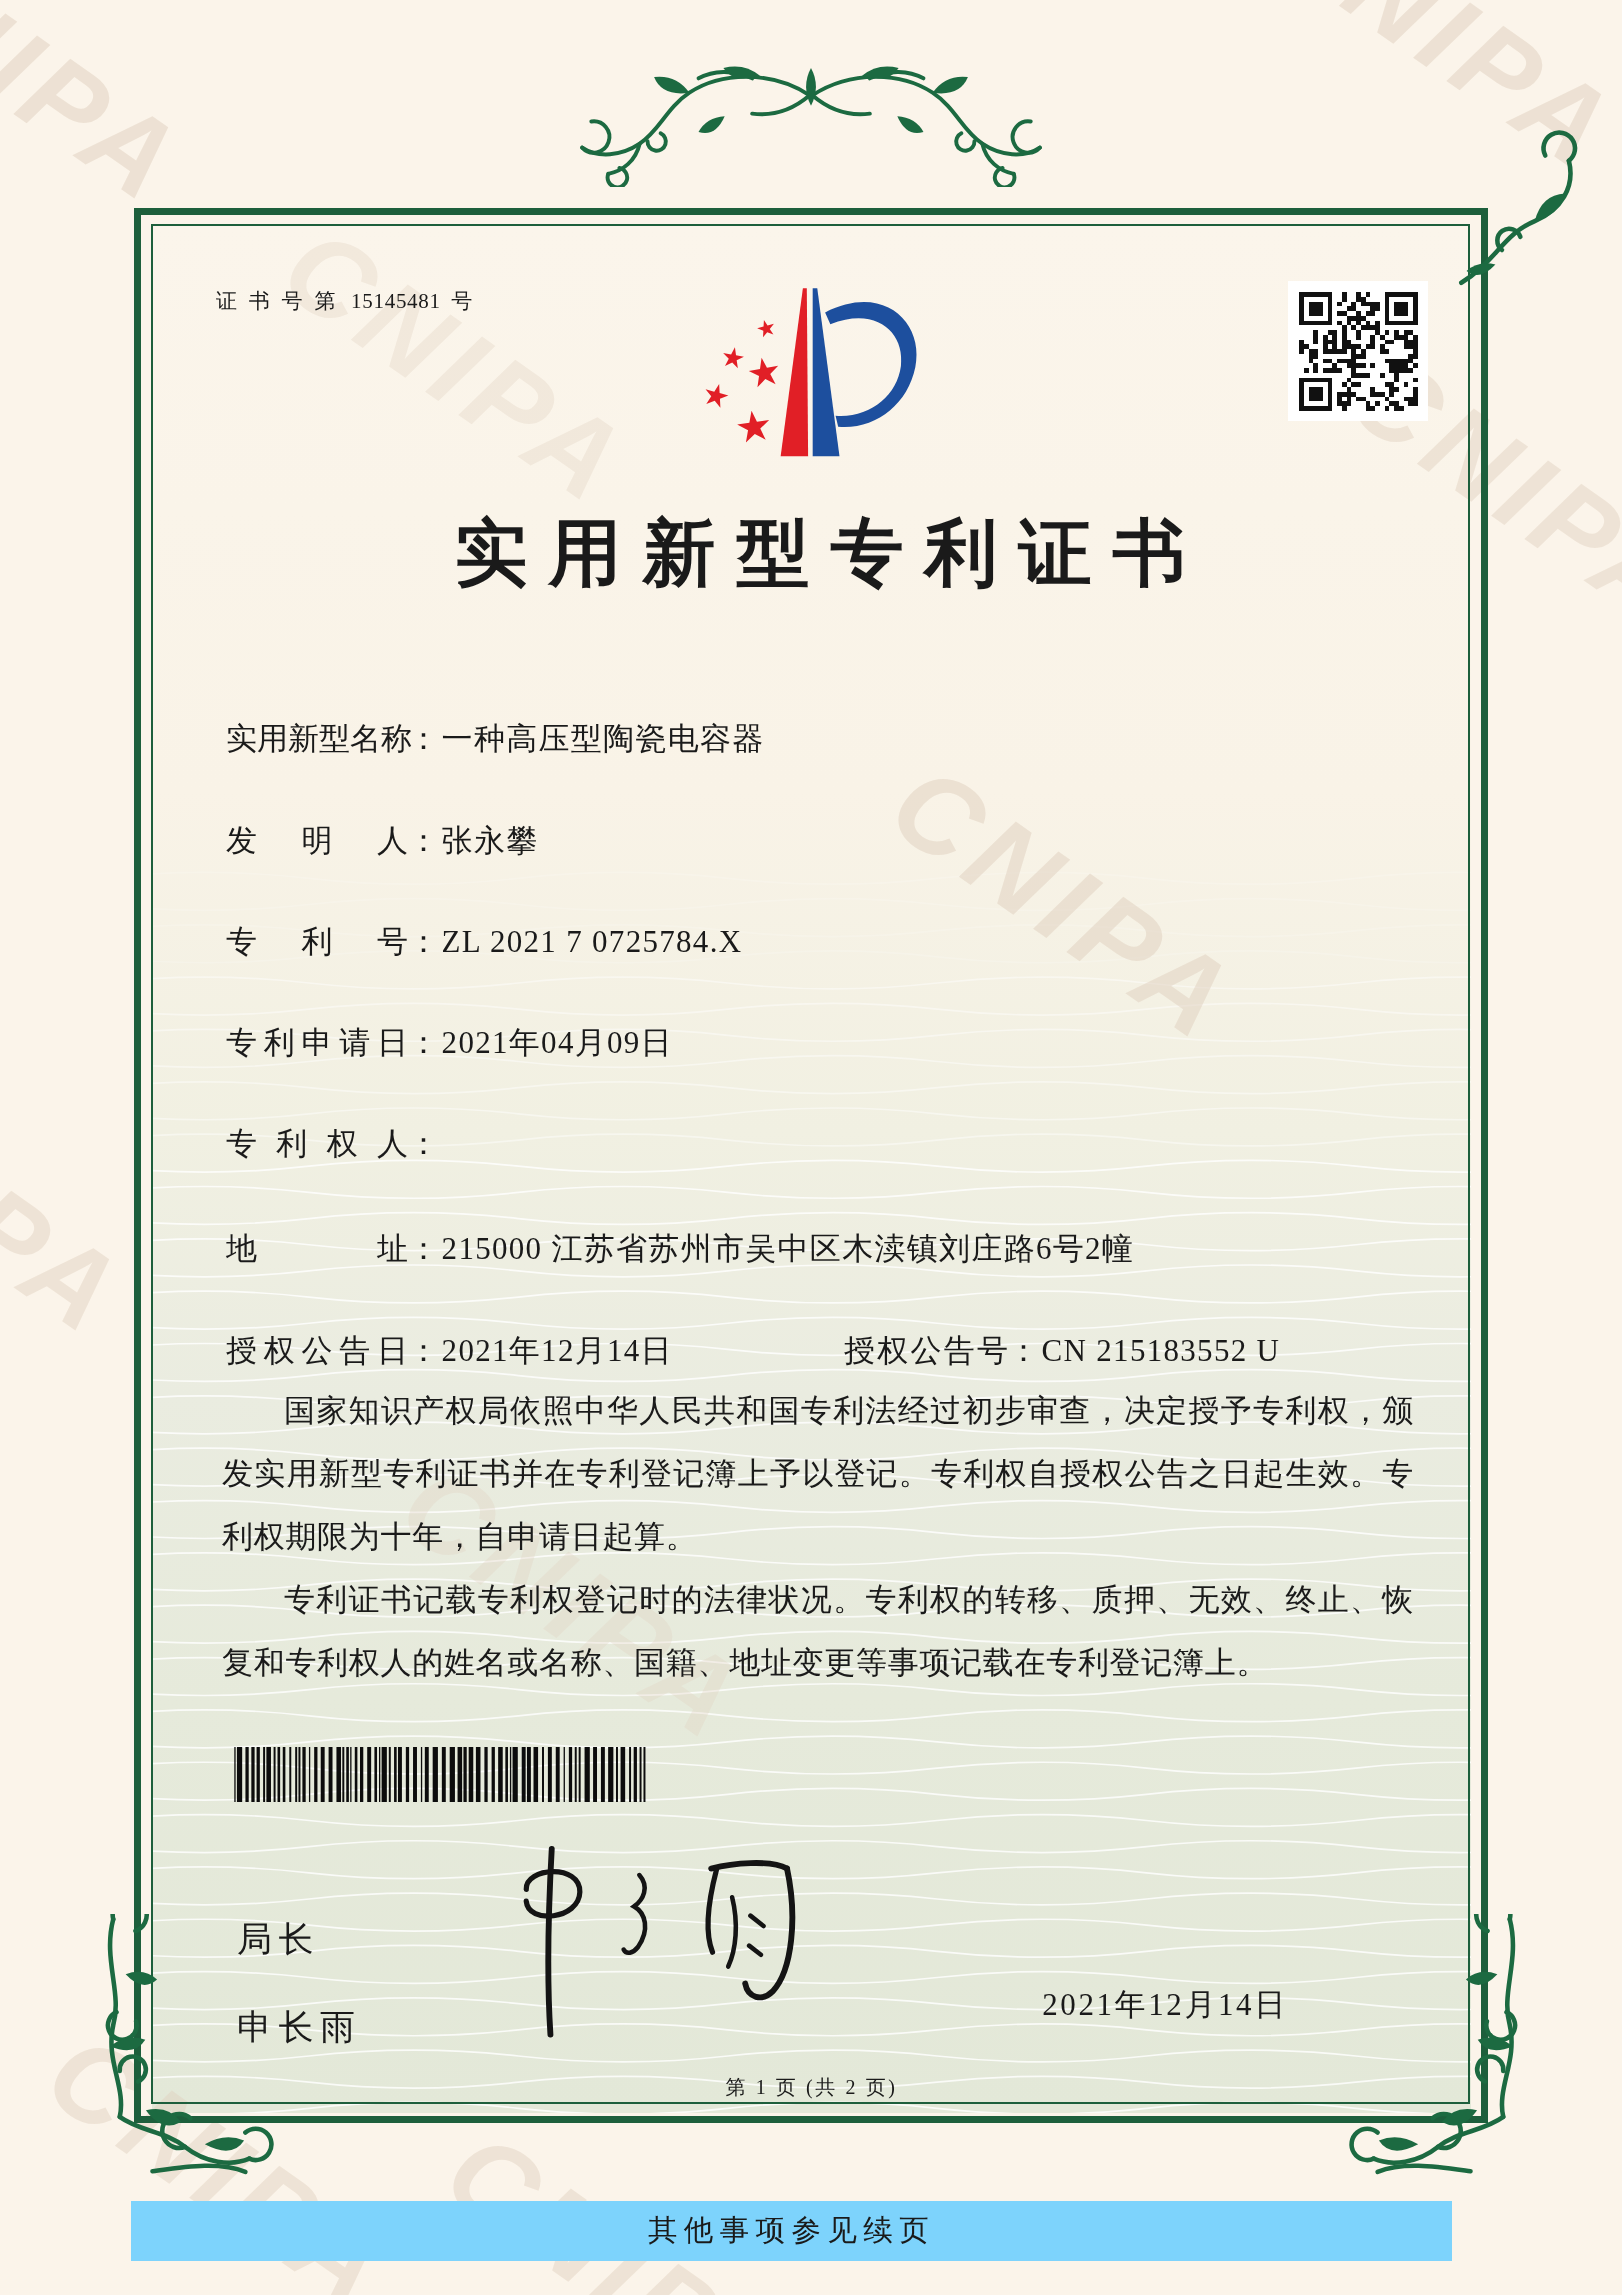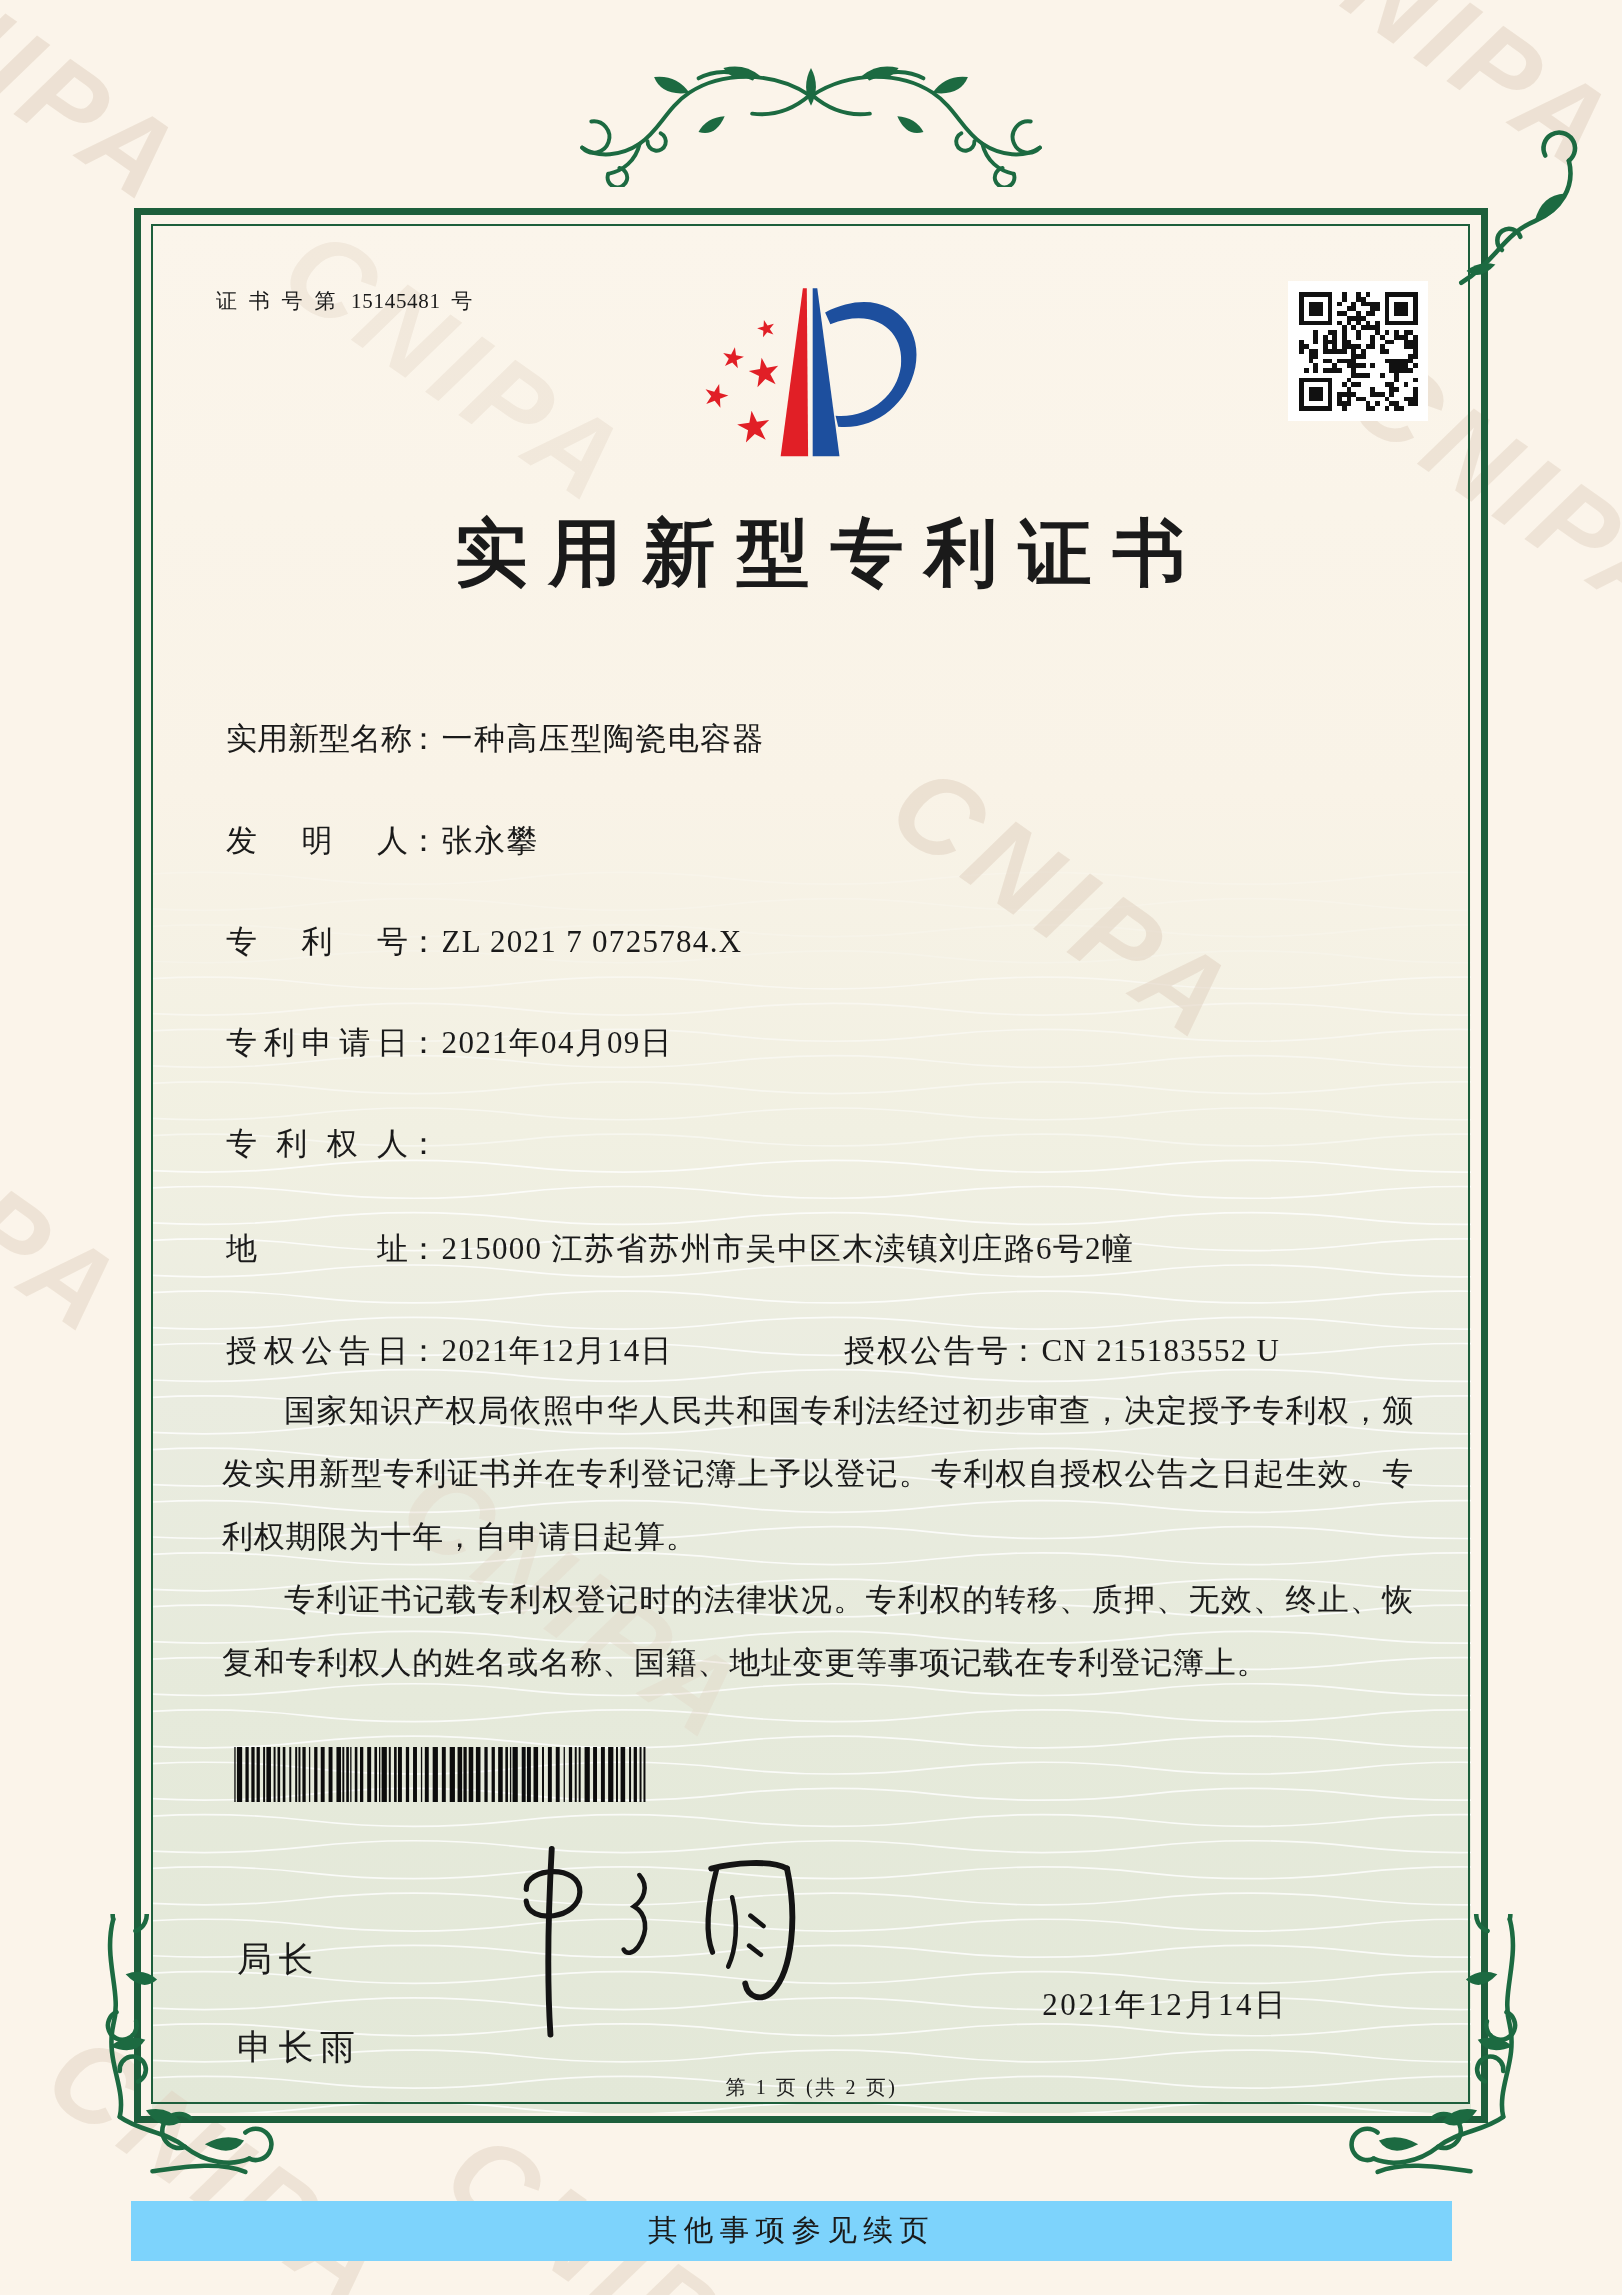--- a/index.html
+++ b/index.html
@@ -23,21 +23,21 @@
   #cert-no .sfx{margin-left:10.5px;}
   #doc-title{left:0;right:0;top:505px;text-align:center;font-size:73px;font-weight:bold;
      letter-spacing:21px;padding-left:38px;}
   .row{left:226px;display:flex;align-items:baseline;font-size:31px;}
   .row .lbl{display:flex;justify-content:space-between;width:182px;}
   .row .colon{margin:0 2.6px 0 0;}
   .row .val{letter-spacing:1.3px;white-space:nowrap;font-family:Liberation Serif, serif;}
   .grant-right{position:absolute;left:618px;display:flex;align-items:baseline;}
   .para{left:222px;width:1192px;font-size:31px;line-height:63px;text-align:justify;
      text-justify:inter-character;text-indent:62px;letter-spacing:0.7px;}
-  #signer-title,#signer-name{left:237px;font-size:35px;letter-spacing:6.5px;margin-top:20px;}
+  #signer-title,#signer-name{left:237px;font-size:35px;letter-spacing:6.5px;}
   #issue-date{left:982px;top:1984px;width:366px;text-align:center;font-size:31px;letter-spacing:2.6px;}
   #page-info{left:0;right:0;top:2074px;text-align:center;font-size:20px;letter-spacing:2.6px;}
   #footer-strip{left:131px;top:2201px;width:1321px;height:60px;background:#7dd3fc;z-index:5;
      display:flex;align-items:center;justify-content:center;}
   #footer-note{font-size:29.4px;letter-spacing:6.5px;}
   #qr-box{left:1288px;top:281px;width:140px;height:140px;background:#ffffff;padding:0;z-index:5;}
   #qr-box svg{position:absolute;left:10.5px;top:10.5px;}
   #barcode{left:233px;top:1747px;width:419px;height:55px;z-index:5;}
   #logo{left:681px;top:268px;width:249px;height:200px;z-index:5;}
   #signature{left:489px;top:1837px;width:366px;height:216px;z-index:6;}

